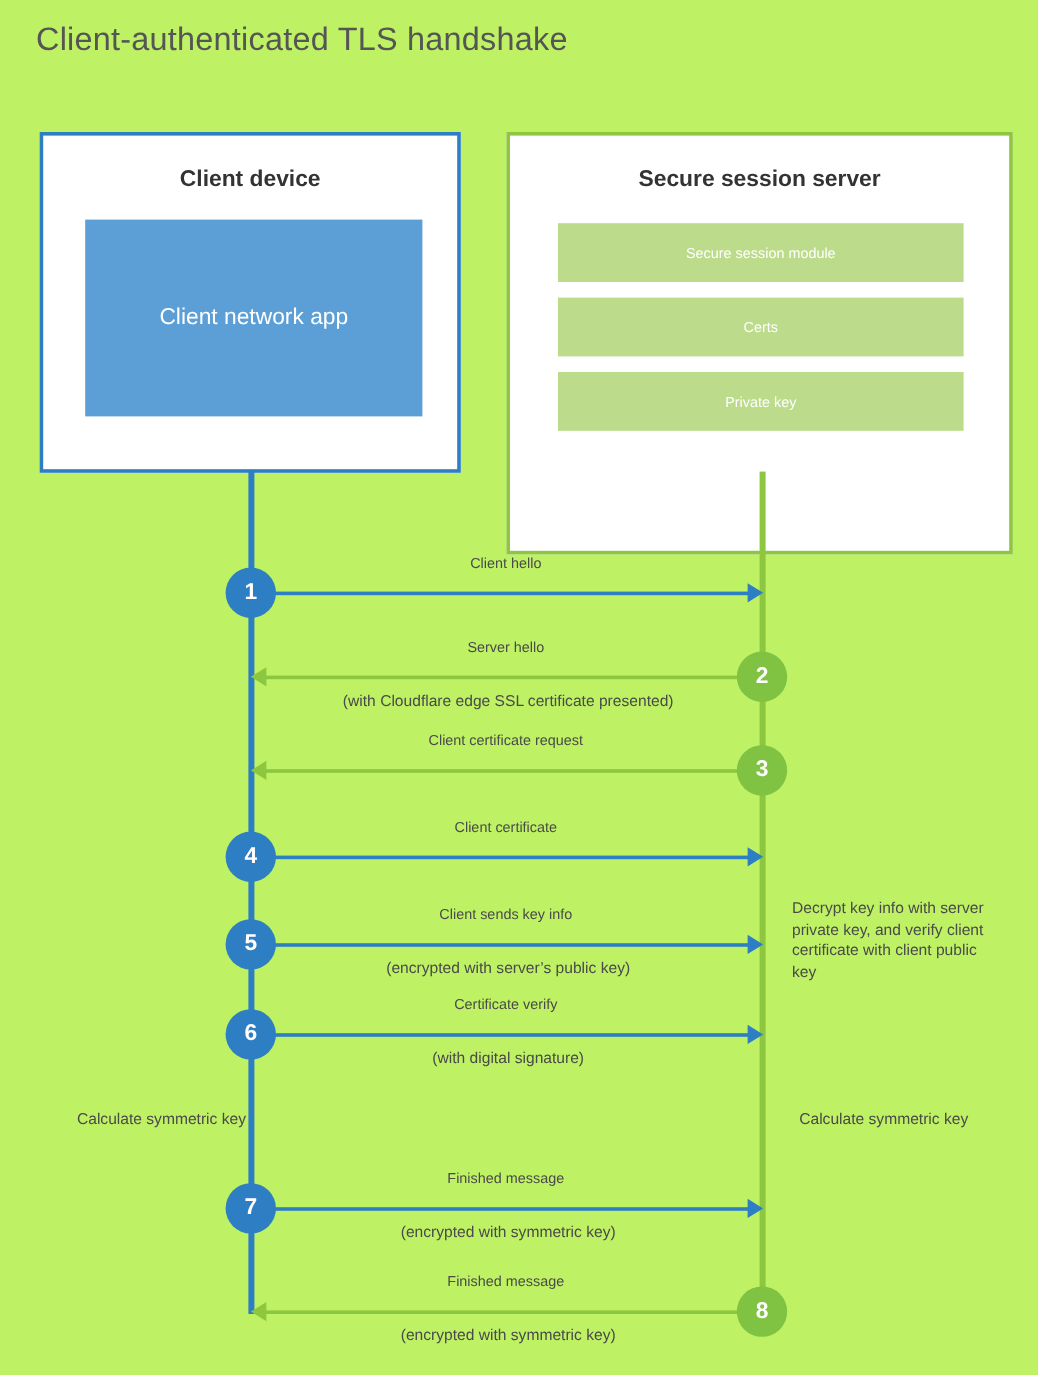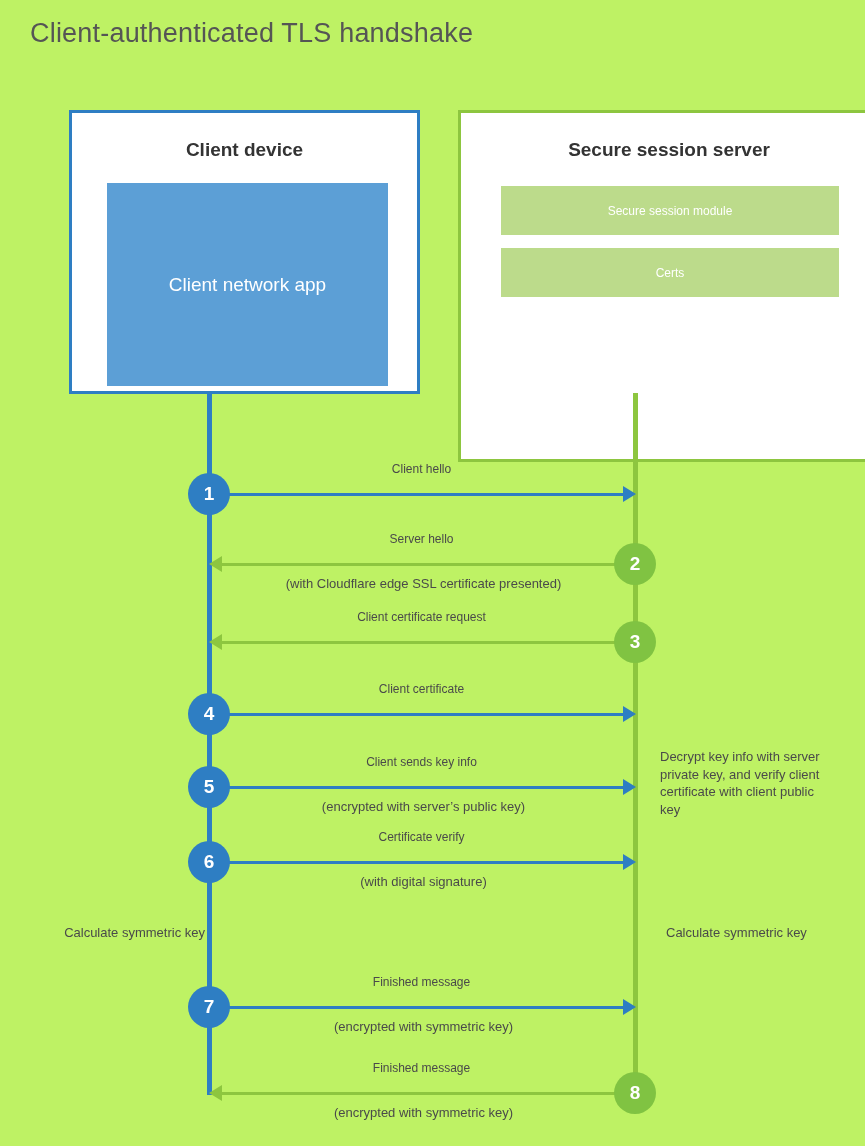--- a/index.html
+++ b/index.html
@@ -30,21 +30,20 @@
     color: #555555;
     letter-spacing: 0.2px;
     white-space: nowrap;
   }
 
   
   .entity-box {
     position: absolute;
     background: #ffffff;
     box-sizing: border-box;
-    margin-left: 36px;
   }
   #client-device-box {
     left: 33px;
     top: 110px;
     width: 351px;
     height: 284px;
     border: 3px solid #2E7EC3;
   }
   #server-box {
     left: 422px;
@@ -62,21 +61,21 @@
     font-size: 19px;
     font-weight: bold;
     color: #333333;
   }
 
   #client-app-box {
     position: absolute;
     left: 35px;
     top: 70px;
     width: 281px;
-    height: 203px;
+    height: 164px;
     background: #5C9FD6;
     color: #ffffff;
     font-size: 19px;
     display: flex;
     align-items: center;
     justify-content: center;
     text-align: center;
     line-height: 1.35;
   }
 
@@ -218,20 +217,21 @@
 
   <div class="entity-box" id="client-device-box">
     <div class="entity-title">Client device</div>
     <div id="client-app-box">Client network app</div>
   </div>
 
   <div class="entity-box" id="server-box">
     <div class="entity-title">Secure session server</div>
     <div class="server-module" id="server-module-0">Secure session module</div>
     <div class="server-module" id="server-module-1">Certs</div>
+    <div class="server-module" id="server-module-2">Private key</div>
   </div>
 
   <div class="lifeline" id="client-lifeline"></div>
   <div class="lifeline" id="server-lifeline"></div>
 
   <div class="step-row dir-right" id="step-1" style="top:494px;">
     <div class="step-label">Client hello</div>
     <div class="arrow-line"></div>
     <div class="arrow-head right"></div>
     <div class="step-badge badge-client">1</div>

